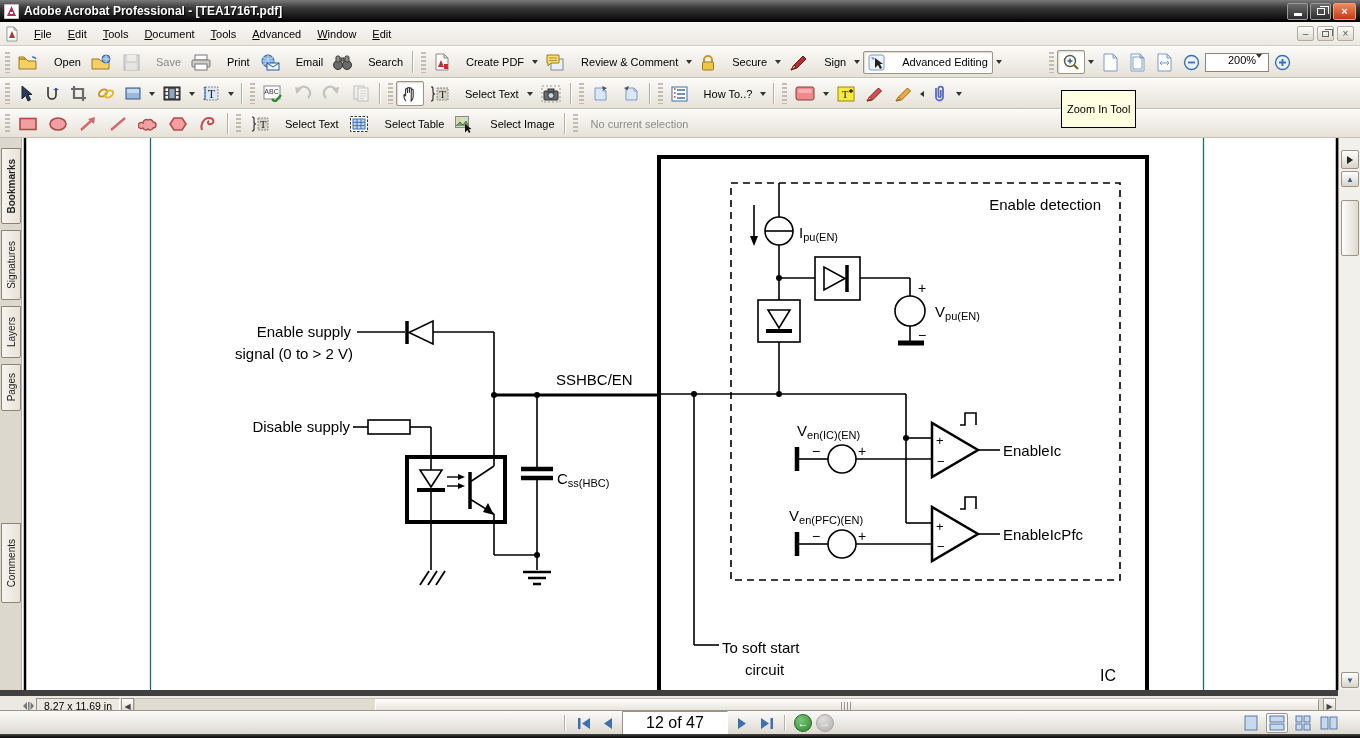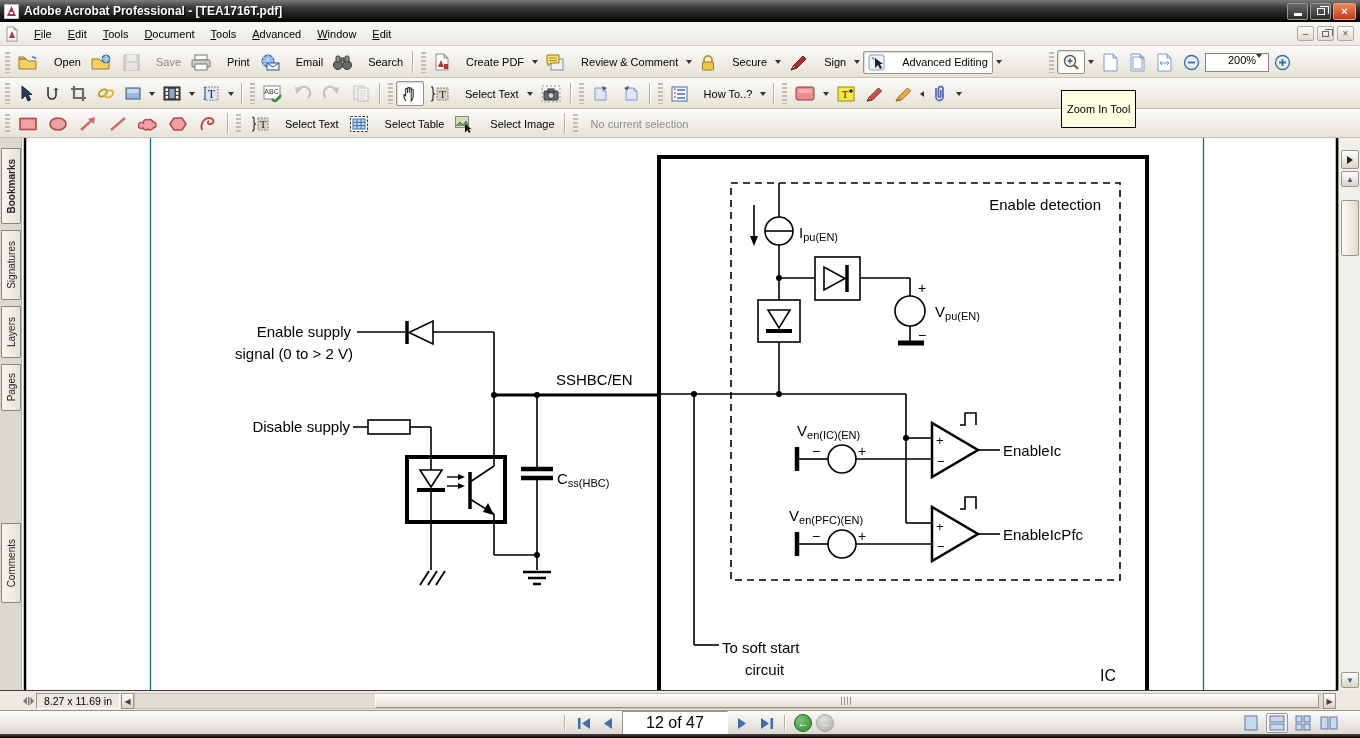--- a/index.html
+++ b/index.html
@@ -59,21 +59,21 @@
     border-radius:0 0 2px 2px;display:flex;align-items:center;justify-content:center}
   .vtab span{writing-mode:vertical-rl;transform:rotate(180deg);font-size:10px;color:#222}
   .vtab.active span{font-weight:bold}
   .docarea{position:absolute;left:22px;top:0;width:1352px;height:552px;background:#fff;overflow:hidden}
 
   
   .vscroll{position:absolute;left:1338px;top:0;width:22px;height:552px;background:#f2f0ea;border-left:1px solid #9a958a}
   .sbtn{position:absolute;left:2px;width:18px;background:linear-gradient(#fefefe,#d8d4c8);border:1px solid #9a958a;border-radius:2px;
     display:flex;align-items:center;justify-content:center;font-size:8px;color:#3a5a8c}
   .sthumb{position:absolute;left:2px;width:18px;background:linear-gradient(90deg,#fdfdfc,#dedacf);border:1px solid #9a958a;border-radius:2px}
-  .hscrollrow{position:absolute;left:0;top:690px;width:1360px;height:20px;background:#ece9e2;border-top:1px solid #404040}
+  .hscrollrow{position:absolute;left:0;top:690px;width:1360px;height:20px;background:#ece9e2;border-top:6px solid #404040}
   .sizebox{position:absolute;left:36px;top:2px;width:84px;height:16px;border:1px solid;border-color:#9a958a #fff #fff #9a958a;
     display:flex;align-items:center;justify-content:center;font-size:10.5px}
   .harrow{position:absolute;top:2px;width:13px;height:16px;background:linear-gradient(#fefefe,#d8d4c8);border:1px solid #9a958a;
     display:flex;align-items:center;justify-content:center;font-size:8px;color:#444}
   .htrack{position:absolute;left:134px;top:2px;width:1202px;height:16px;background:#e0dcd2;border:1px solid #c4c0b4}
   .hthumb{position:absolute;left:240px;top:0;width:944px;height:14px;background:linear-gradient(#fcfbf9,#e4e0d6);
     border:1px solid;border-color:#fff #9a958a #9a958a #fff;display:flex;align-items:center;justify-content:center}
   .hgrip{width:12px;height:8px;background:repeating-linear-gradient(90deg,#9a958a 0 1px,transparent 1px 3px)}
   .corner{position:absolute;left:1338px;top:690px;width:22px;height:20px;background:#ece9e2}
 

